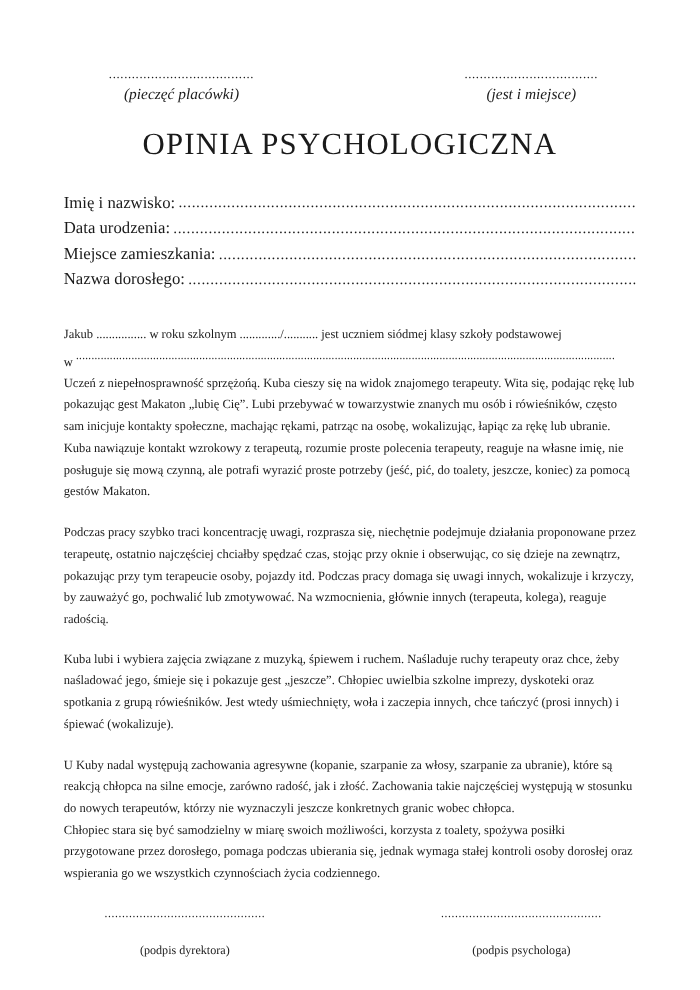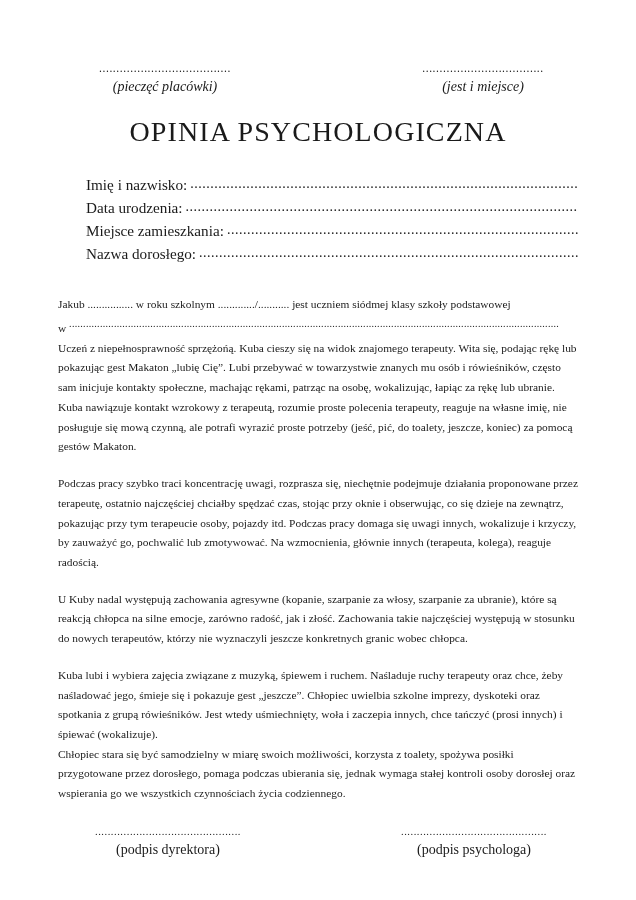--- a/index.html
+++ b/index.html
@@ -67,26 +67,25 @@
     margin: 18px 0 0 0;
     line-height: 1.2;
   }
 
   
   .fields {
     margin-top: 24px;
   }
   .field-row {
     display: flex;
-    align-items: flex-start;
+    align-items: flex-end;
     font-size: 15.2px;
     line-height: 1.52;
     white-space: nowrap;
     overflow: hidden;
-    margin-left: 28px;
   }
   .field-label { flex: 0 0 auto; }
   .field-dots {
     flex: 1 1 auto;
     overflow: hidden;
     white-space: nowrap;
     letter-spacing: 0.5px;
     margin-left: 3px;
     font-size: 14px;
   }
@@ -134,23 +133,23 @@
     font-size: 10.5px;
     letter-spacing: 0.55px;
     line-height: 1.05;
     white-space: nowrap;
     overflow: hidden;
     width: 100%;
     text-align: center;
     color: #1a1a1a;
   }
   .sig-caption {
-    font-size: 14px;
+    font-size: 11px;
     line-height: 1.5;
-    margin-top: 2px;
+    margin-top: 19px;
     white-space: nowrap;
   }
 </style>
 </head>
 <body>
 
 <div class="page">
 
   <div class="header-row">
 
@@ -196,23 +195,23 @@
 
     <p class="para">
       <span>Jakub ................ w roku szkolnym ............./........... jest uczniem siódmej klasy szkoły podstawowej</span><br>
       <span>w </span><span class="fill-dots">................................................................................................................................................................................</span>
     </p>
 
     <p class="para">Uczeń z niepełnosprawność sprzężońą. Kuba cieszy się na widok znajomego terapeuty. Wita się, podając rękę lub pokazując gest Makaton „lubię Cię”. Lubi przebywać w towarzystwie znanych mu osób i rówieśników, często sam inicjuje kontakty społeczne, machając rękami, patrząc na osobę, wokalizując, łapiąc za rękę lub ubranie.  Kuba nawiązuje kontakt wzrokowy z terapeutą, rozumie proste polecenia terapeuty, reaguje na własne imię, nie posługuje się mową czynną, ale potrafi wyrazić proste potrzeby (jeść, pić, do toalety, jeszcze, koniec) za pomocą gestów Makaton.</p>
 
     <p class="para spaced">Podczas pracy szybko traci koncentrację uwagi, rozprasza się, niechętnie podejmuje działania proponowane przez terapeutę, ostatnio najczęściej chciałby spędzać czas, stojąc przy oknie i obserwując, co się dzieje na zewnątrz, pokazując przy tym terapeucie osoby, pojazdy itd. Podczas pracy domaga się uwagi innych, wokalizuje i krzyczy, by zauważyć go, pochwalić lub zmotywować. Na wzmocnienia, głównie innych (terapeuta, kolega), reaguje radością.</p>
 
+    <p class="para spaced">Kuba lubi i wybiera zajęcia związane z muzyką, śpiewem i ruchem. Naśladuje ruchy terapeuty oraz chce, żeby naśladować jego, śmieje się i pokazuje gest „jeszcze”. Chłopiec uwielbia szkolne imprezy, dyskoteki oraz spotkania z grupą rówieśników. Jest wtedy uśmiechnięty, woła i zaczepia innych, chce tańczyć (prosi innych) i śpiewać (wokalizuje).</p>
+
     <p class="para spaced">U Kuby nadal występują zachowania agresywne (kopanie, szarpanie za włosy, szarpanie za ubranie), które są reakcją chłopca na silne emocje, zarówno radość, jak i złość. Zachowania takie najczęściej występują w stosunku do nowych terapeutów, którzy nie wyznaczyli jeszcze konkretnych granic wobec chłopca.</p>
-
-    <p class="para spaced">Kuba lubi i wybiera zajęcia związane z muzyką, śpiewem i ruchem. Naśladuje ruchy terapeuty oraz chce, żeby naśladować jego, śmieje się i pokazuje gest „jeszcze”. Chłopiec uwielbia szkolne imprezy, dyskoteki oraz spotkania z grupą rówieśników. Jest wtedy uśmiechnięty, woła i zaczepia innych, chce tańczyć (prosi innych) i śpiewać (wokalizuje).</p>
 
     <p class="para">Chłopiec stara się być samodzielny w miarę swoich możliwości, korzysta z toalety, spożywa posiłki przygotowane przez dorosłego, pomaga podczas ubierania się, jednak wymaga stałej kontroli osoby dorosłej oraz wspierania go we wszystkich czynnościach życia codziennego.</p>
 
 
   </div>
 
   <div class="signature-row">
 
     <div class="sig-block left">
       <div class="sig-dots">..............................................</div>

